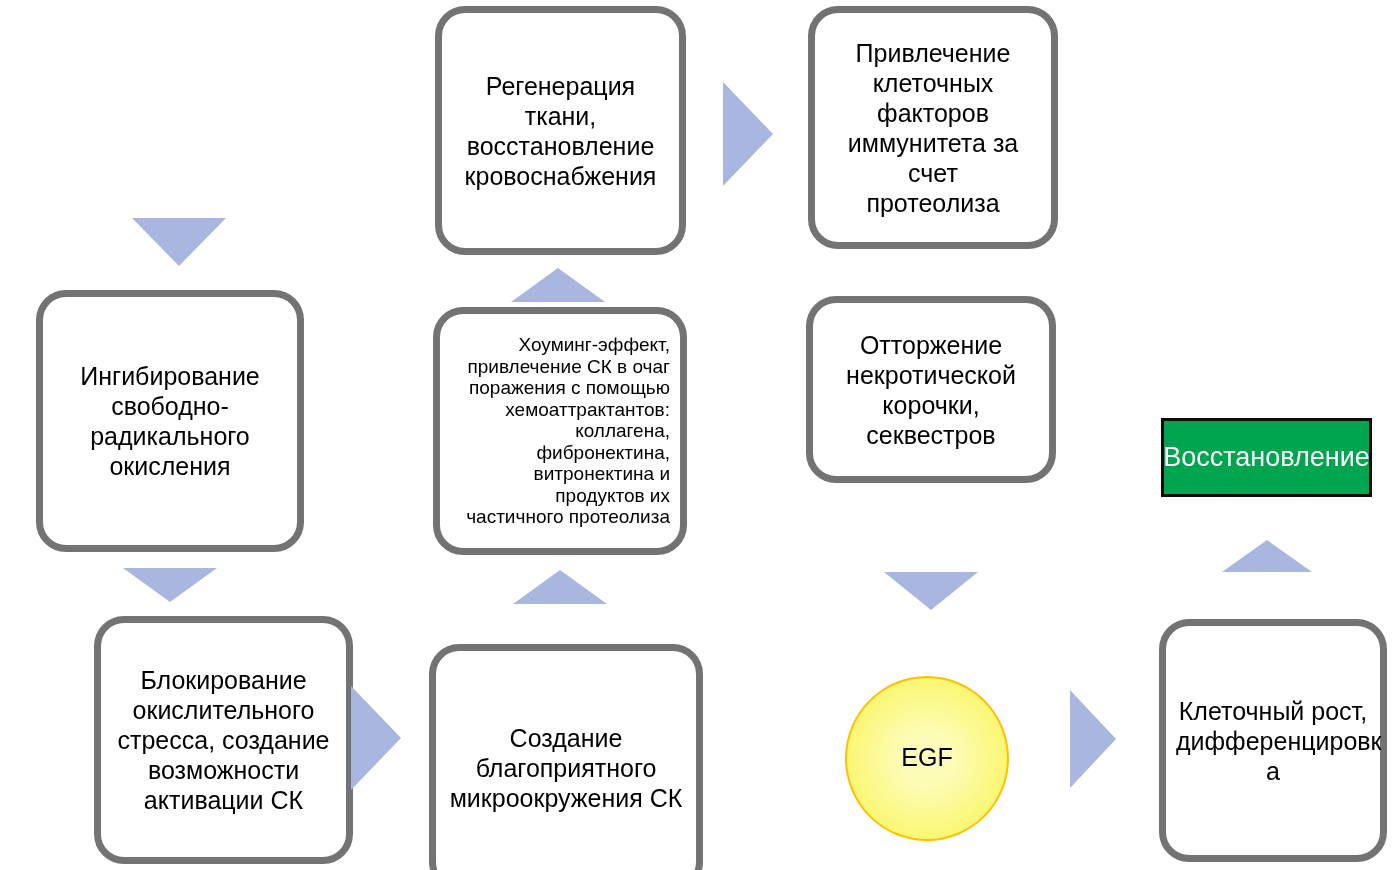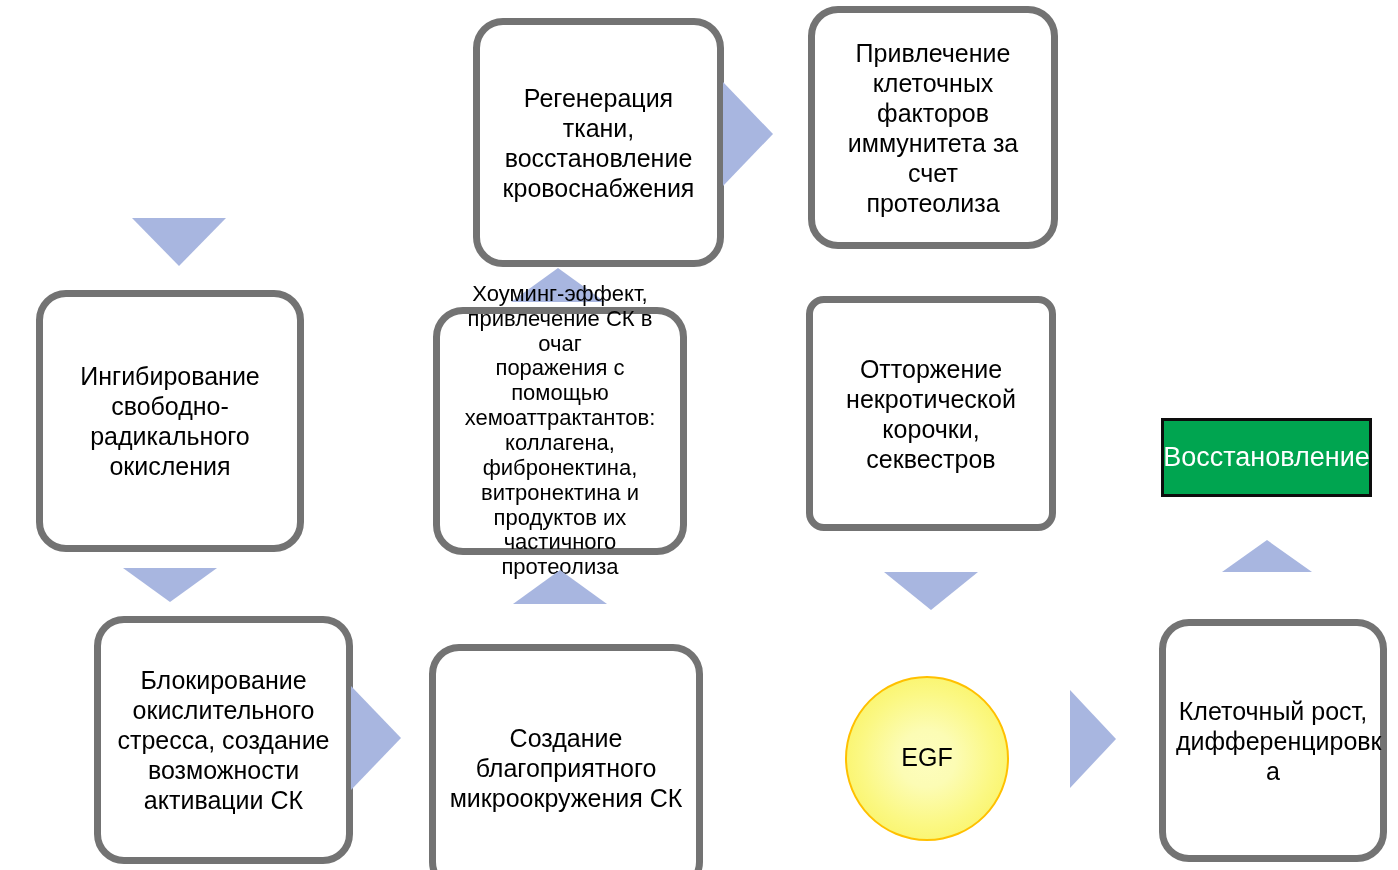--- a/index.html
+++ b/index.html
@@ -126,34 +126,34 @@
 возможности
 активации СК</span>
   </div>
 
   <span class="arrow" style="left:351px; top:686px;">
     <svg width="50" height="104" viewBox="0 0 50 104" aria-hidden="true">
       <polygon points="0,0 50,52 0,104" fill="#a8b6e0"></polygon>
     </svg>
   </span>
 
-  <div class="node" style="left:435px; top:18px; width:251px; height:249px;margin-left:38px;">
+  <div class="node" style="left:435px; top:6px; width:251px; height:249px;">
     <span class="label">Регенерация ткани,
 восстановление
 кровоснабжения</span>
   </div>
 
   <span class="arrow" style="left:511px; top:268px;">
     <svg width="94" height="34" viewBox="0 0 94 34" aria-hidden="true">
       <polygon points="47,0 94,34 0,34" fill="#a8b6e0"></polygon>
     </svg>
   </span>
 
   <div class="node" style="left:433px; top:307px; width:254px; height:248px;">
-    <span class="label" style="font-size:22px; line-height:1.13;">Хоуминг-эффект,
+    <span class="label" style="font-size:19px; line-height:1.13;text-align:right;">Хоуминг-эффект,
 привлечение СК в очаг
 поражения с помощью
 хемоаттрактантов:
 коллагена,
 фибронектина,
 витронектина и
 продуктов их
 частичного протеолиза</span>
   </div>
 
@@ -175,21 +175,21 @@
     </svg>
   </span>
 
   <div class="node" style="left:808px; top:6px; width:250px; height:243px;">
     <span class="label">Привлечение
 клеточных факторов
 иммунитета за счет
 протеолиза</span>
   </div>
 
-  <div class="node" style="left:806px; top:296px; width:250px; height:235px;border-radius:18px;">
+  <div class="node" style="left:806px; top:296px; width:250px; height:187px;">
     <span class="label">Отторжение
 некротической
 корочки, секвестров</span>
   </div>
 
   <span class="arrow" style="left:884px; top:572px;">
     <svg width="94" height="38" viewBox="0 0 94 38" aria-hidden="true">
       <polygon points="0,0 94,0 47,38" fill="#a8b6e0"></polygon>
     </svg>
   </span>

